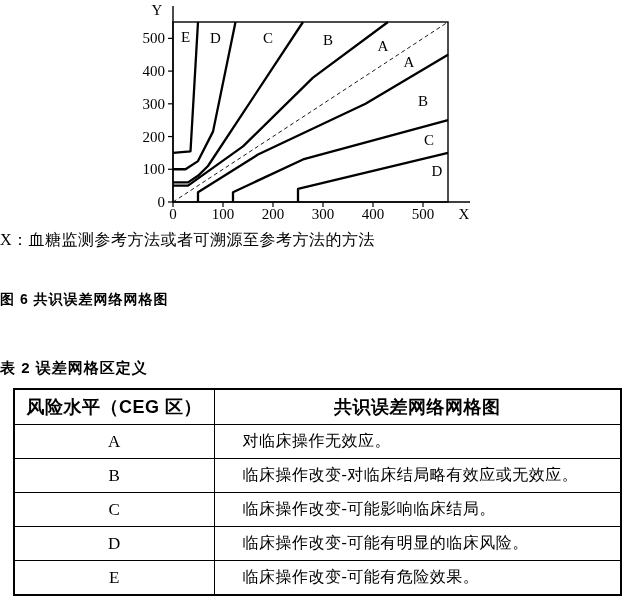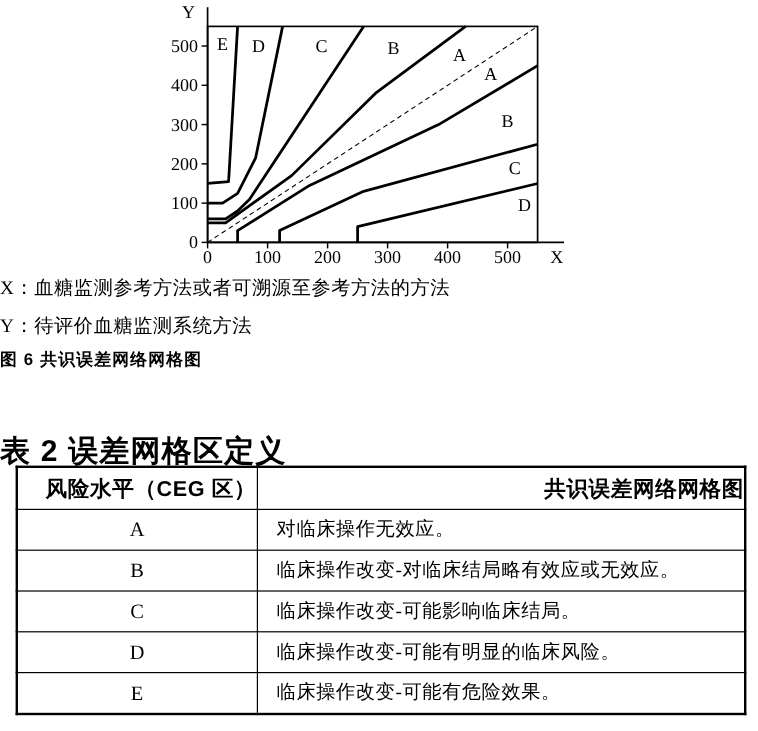--- a/index.html
+++ b/index.html
@@ -22,21 +22,21 @@
   .axis-note-x{top:230px;}
   .axis-note-y{top:262px;}
   .fig-title{
     top:291px;
     font-size:14px;font-weight:bold;
     font-family:"Liberation Sans","DejaVu Sans",sans-serif;
     letter-spacing:1px;
   }
   .table-title{
     top:359px;
-    font-size:25px;font-weight:bold;
+    font-size:15px;font-weight:bold;
     font-family:"Liberation Sans","DejaVu Sans",sans-serif;
     letter-spacing:1px;
   }
   table.risk-table{
     position:absolute;top:388px;left:13px;
     width:607px;
     border-collapse:collapse;
     table-layout:fixed;
     border:2px solid #000;
   }
@@ -44,32 +44,32 @@
   .risk-table col.c2{width:407px;}
   .risk-table th,.risk-table td{
     border:1.5px solid #000;
     padding:0;
     vertical-align:middle;
   }
   .risk-table th{
     height:34px;
     font-size:18px;font-weight:bold;
     font-family:"Liberation Sans","DejaVu Sans",sans-serif;
-    text-align:right;
+    text-align:center;
     letter-spacing:0.5px;
   }
   .risk-table td{height:33px;font-size:16px;}
   .risk-table td.zone-cell{
     text-align:center;
     font-family:"Liberation Serif","DejaVu Serif",serif;
     font-size:17px;
   }
   .risk-table td.risk-cell{
     text-align:left;
-    padding-left:16px;
+    padding-left:28px;
     font-family:"Liberation Serif","DejaVu Serif",serif;
     letter-spacing:0.5px;
   }
 </style>
 </head>
 <body>
 
 <div class="page">
 
   <svg class="chart-svg" width="632" height="226" viewBox="0 0 632 226">
@@ -116,21 +116,20 @@
       <text x="328" y="45" text-anchor="middle" font-family="Liberation Serif, DejaVu Serif, serif" font-size="15" fill="#000000">B</text>
       <text x="383" y="50.56363636363636" text-anchor="middle" font-family="Liberation Serif, DejaVu Serif, serif" font-size="15" fill="#000000">A</text>
       <text x="409" y="66.92727272727274" text-anchor="middle" font-family="Liberation Serif, DejaVu Serif, serif" font-size="15" fill="#000000">A</text>
       <text x="423" y="106.2" text-anchor="middle" font-family="Liberation Serif, DejaVu Serif, serif" font-size="15" fill="#000000">B</text>
       <text x="429" y="144.8181818181818" text-anchor="middle" font-family="Liberation Serif, DejaVu Serif, serif" font-size="15" fill="#000000">C</text>
       <text x="437" y="175.9090909090909" text-anchor="middle" font-family="Liberation Serif, DejaVu Serif, serif" font-size="15" fill="#000000">D</text>
     </svg>
 
   <div class="caption-line axis-note-x">X：血糖监测参考方法或者可溯源至参考方法的方法</div>
 
-  <div class="caption-line axis-note-y">Y：待评价血糖监测系统方法</div>
 
   <div class="caption-line fig-title">图 6  共识误差网络网格图</div>
 
   <div class="caption-line table-title">表 2  误差网格区定义</div>
 
   <table class="risk-table">
     <colgroup>
         <col class="c1">
         <col class="c2">
       </colgroup>

